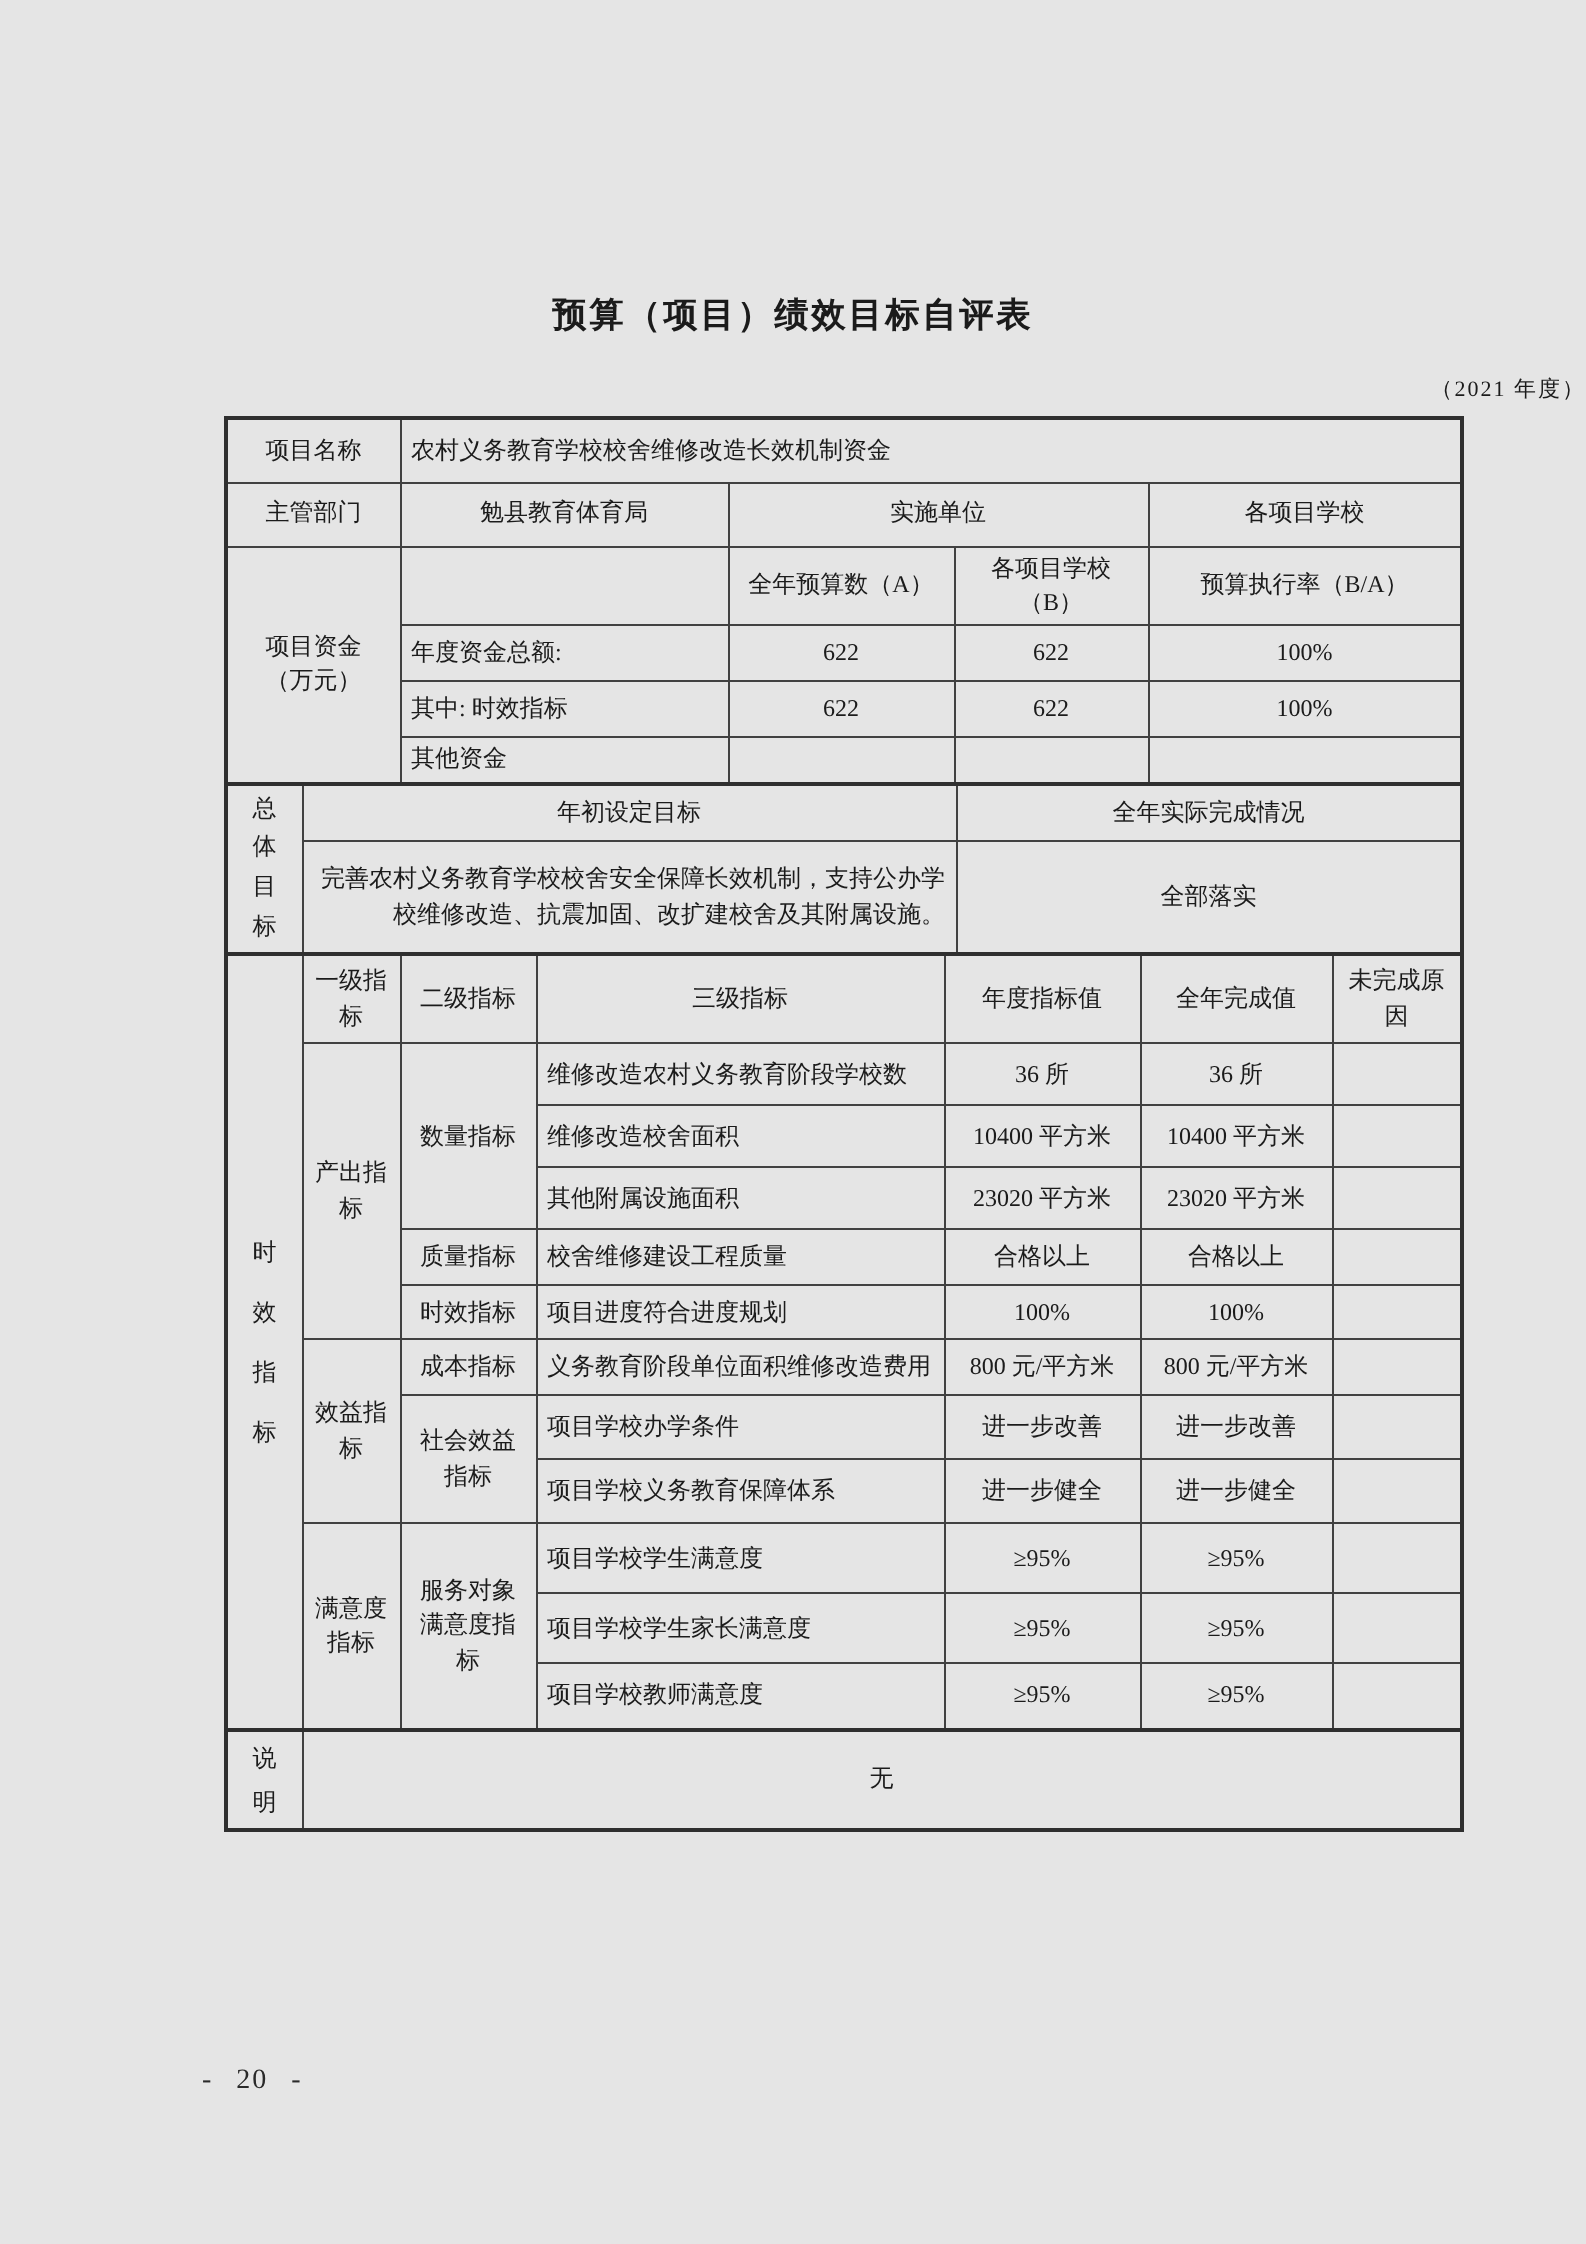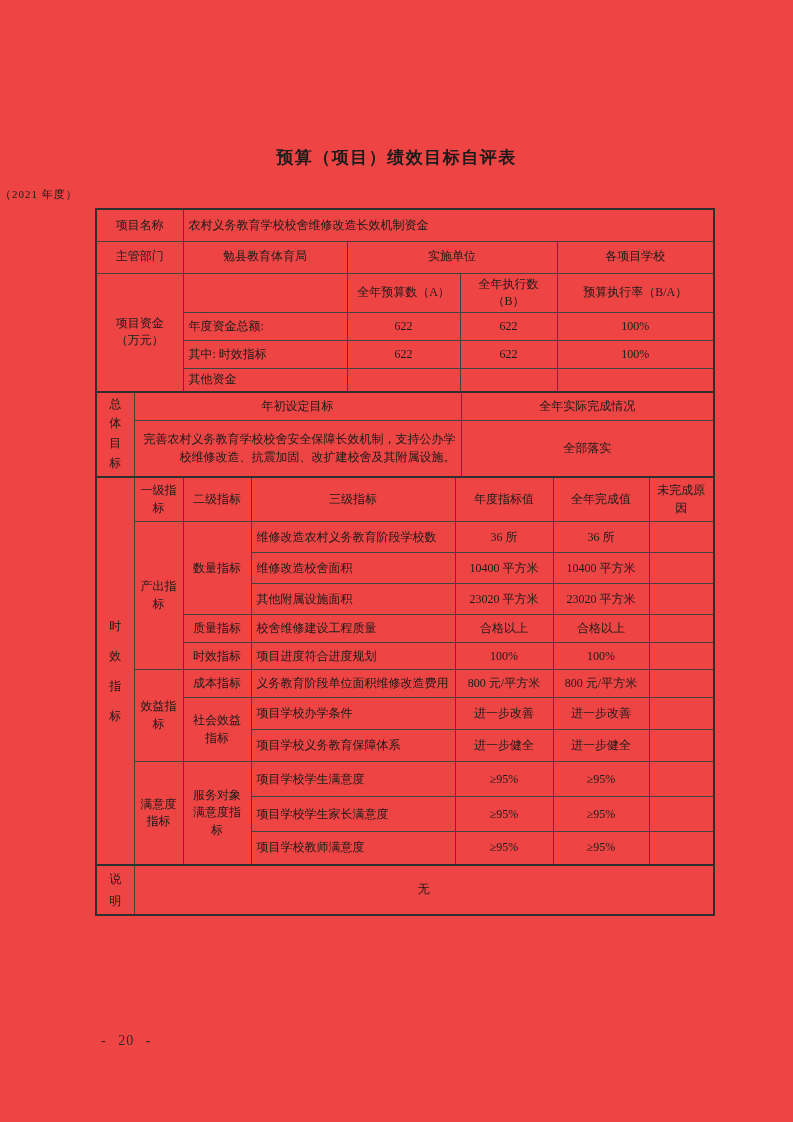--- a/index.html
+++ b/index.html
@@ -1,30 +1,30 @@
 <!DOCTYPE html>
 <html><head>
 <meta charset="utf-8">
 <style>
   html,body{margin:0;padding:0;}
   body{
     width:793px;height:1122px;background:#ffffff;
     font-family:"Liberation Serif","DejaVu Serif",serif;
     color:#1b1b1b;position:relative;overflow:hidden;
   }
-  .sheet{position:absolute;inset:0;background:#ef4444;font-family:Liberation Serif, serif;}
+  .sheet{position:absolute;inset:0;background:#e5e5e5;font-family:Liberation Serif, serif;}
   .doc-title{
     position:absolute;top:146px;left:0;width:100%;
     text-align:center;font-size:17px;font-weight:bold;letter-spacing:1.5px;
   }
   .doc-subtitle{
     position:absolute;top:187px;left:0;width:100%;
-    text-align:left;font-size:11px;letter-spacing:1px;
-  }
-  .tables{position:absolute;left:95px;top:208px;width:576px;}
+    text-align:right;font-size:11px;letter-spacing:1px;
+  }
+  .tables{position:absolute;left:112px;top:208px;width:576px;}
   table.tstack{
     border-collapse:collapse;table-layout:fixed;width:620px;
     border:2px solid #2f2f2f;
   }
   table.tstack + table.tstack{margin-top:-2px;}
   .tstack td{
     border:1px solid #414141;
     font-size:12px;line-height:1.45;
     padding:2px 5px;vertical-align:middle;
     overflow:hidden;
@@ -72,21 +72,21 @@
         <td class="c">主管部门</td>
         <td class="c">勉县教育体育局</td>
         <td colspan="2" class="c">实施单位</td>
         <td class="c">各项目学校</td>
       </tr>
       <tr style="height:28px">
         <td rowspan="4" class="preline">项目资金
 （万元）</td>
         <td></td>
         <td class="c tight">全年预算数（A）</td>
-        <td class="c tight">全年执行数（B）</td>
+        <td class="c tight">各项目学校（B）</td>
         <td class="c tight">预算执行率（B/A）</td>
       </tr>
       <tr style="height:28px">
         <td>年度资金总额:</td>
         <td class="c">622</td>
         <td class="c">622</td>
         <td class="c">100%</td>
       </tr>
       <tr style="height:28px">
         <td>其中: 时效指标</td>

